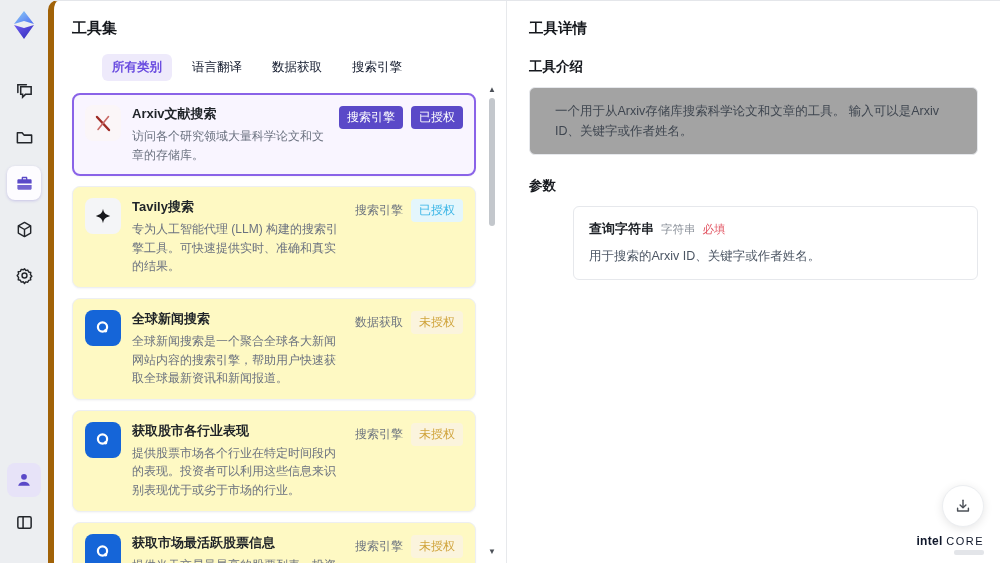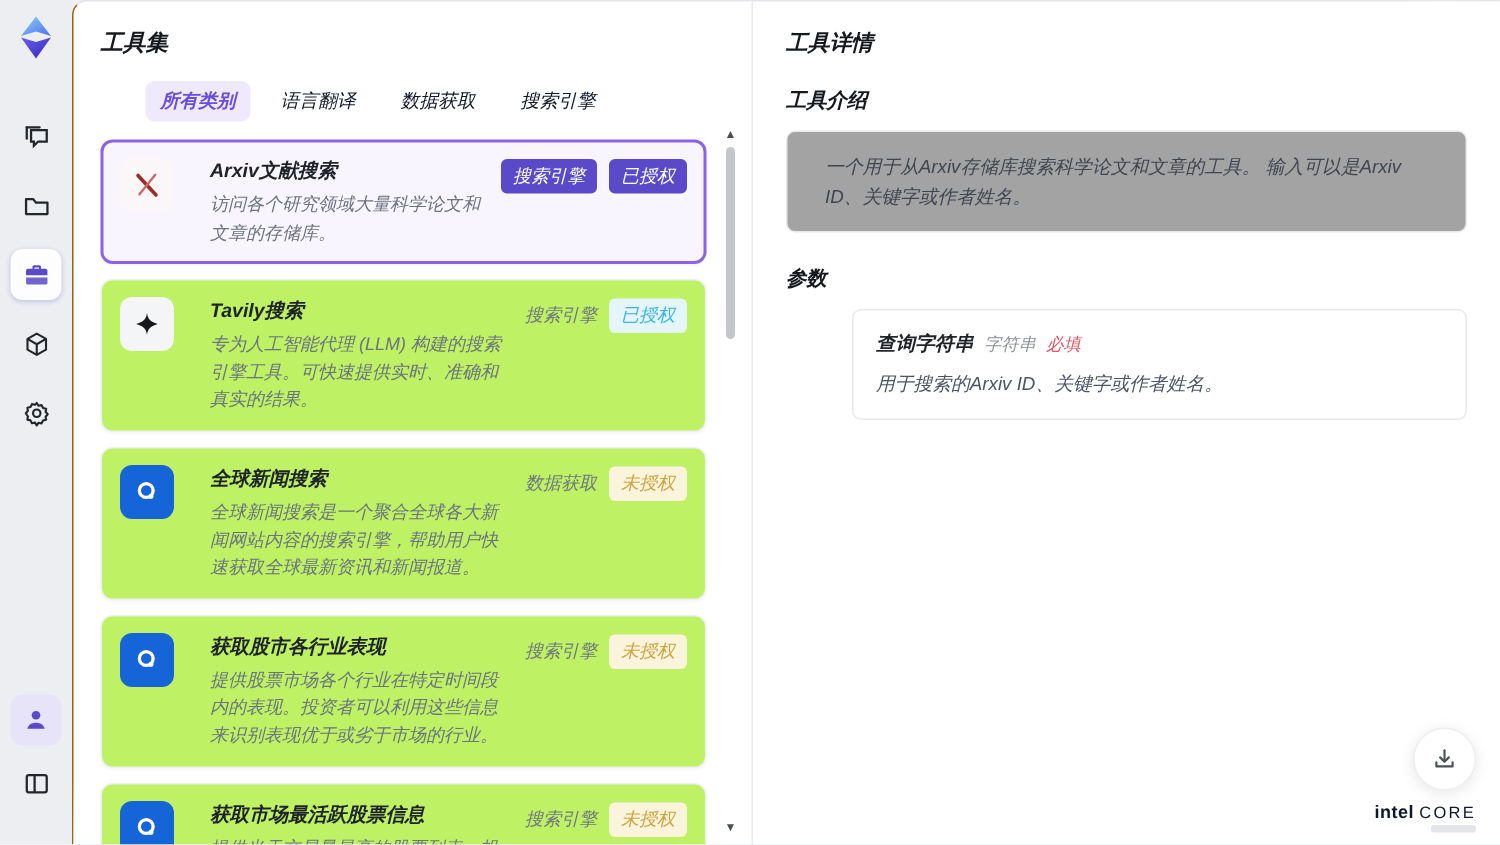--- a/index.html
+++ b/index.html
@@ -10,39 +10,39 @@
   
   .rail { position:absolute; left:0; top:0; bottom:0; width:48px; display:flex; flex-direction:column; align-items:center; padding:10px 0 12px; z-index:5; }
   .logo { width:30px; height:30px; margin-bottom:34px; }
   .rail-item { width:34px; height:34px; border-radius:8px; display:flex; align-items:center; justify-content:center; margin-bottom:12px; cursor:pointer; color:#23262b; }
   .rail-item.active { background:#fdfcff; box-shadow:0 1px 3px rgba(90,73,200,.25); color:#5a49c8; }
   .rail-spacer { flex:1; }
   .rail-item.user { background:#e7e3f8; color:#5a49c8; margin-bottom:8px; }
   .rail svg { display:block; }
 
   
-  .content { position:absolute; left:48px; top:0; right:0; bottom:0; background:#ffffff; border-radius:10px 0 0 0; border-left:1px solid #a16207; border-top:1px solid #e4e6ea;font-style:italic; }
+  .content { position:absolute; left:48px; top:0; right:0; bottom:0; background:#ffffff; border-radius:10px 0 0 0; border-left:6px solid #a16207; border-top:1px solid #e4e6ea; }
 
   
   .list-panel { position:absolute; left:0; top:0; bottom:0; width:452px; padding:18px 30px 0 18px; }
   .panel-title { font-size:15px; font-weight:700; color:#15181d; margin-bottom:16px; }
   .tabs { display:flex; gap:10px; margin-bottom:12px; align-items:center;padding-left:30px; }
   .tab { font-size:12.5px; color:#0f172a; padding:5px 10px; border-radius:6px; cursor:pointer; white-space:nowrap; }
   .tab.active { background:#eeeafb; color:#6a4ce0; font-weight:700; }
 
   .cards { display:flex; flex-direction:column; gap:10px; }
-  .card { display:flex; gap:11px; padding:11px 12px; border:1px solid #edeff2; border-radius:8px; background:#bef264; box-shadow:0 1px 2px rgba(16,24,40,.04); cursor:pointer; }
+  .card { display:flex; gap:11px; padding:11px 12px; border:1px solid #edeff2; border-radius:8px; background:#fef9c3; box-shadow:0 1px 2px rgba(16,24,40,.04); cursor:pointer; }
   .card.selected { background:#f9f5ff; border:2px solid #8a63e8; padding:10px 11px; }
 
   .tool-icon { width:36px; height:36px; border-radius:8px; flex-shrink:0; display:flex; align-items:center; justify-content:center; }
   .icon-arxiv { background:#fbf6f8; }
   .icon-tavily { background:#f4f5f7; }
   .icon-blue { background:#1565d8; }
 
-  .tool-main { flex:1; min-width:0;margin-left:13px; }
+  .tool-main { flex:1; min-width:0; }
   .tool-name { font-size:13px; font-weight:700; color:#1f2328; margin-bottom:4px; }
   .tool-desc { font-size:12px; color:#6b7280; line-height:1.55; }
 
   .tool-side { display:flex; gap:8px; align-items:flex-start; flex-shrink:0; margin-top:1px; }
   .cat-text { font-size:12px; color:#6f7680; padding:3px 0; }
   .badge { font-size:12px; padding:3px 8px; border-radius:4px; white-space:nowrap; }
   .badge-purple { background:#5a49c8; color:#ffffff; }
   .badge-cyan { background:#e4f6fc; color:#3ab5e6; }
   .badge-yellow { background:#fbf4dd; color:#d0a43c; }
 

